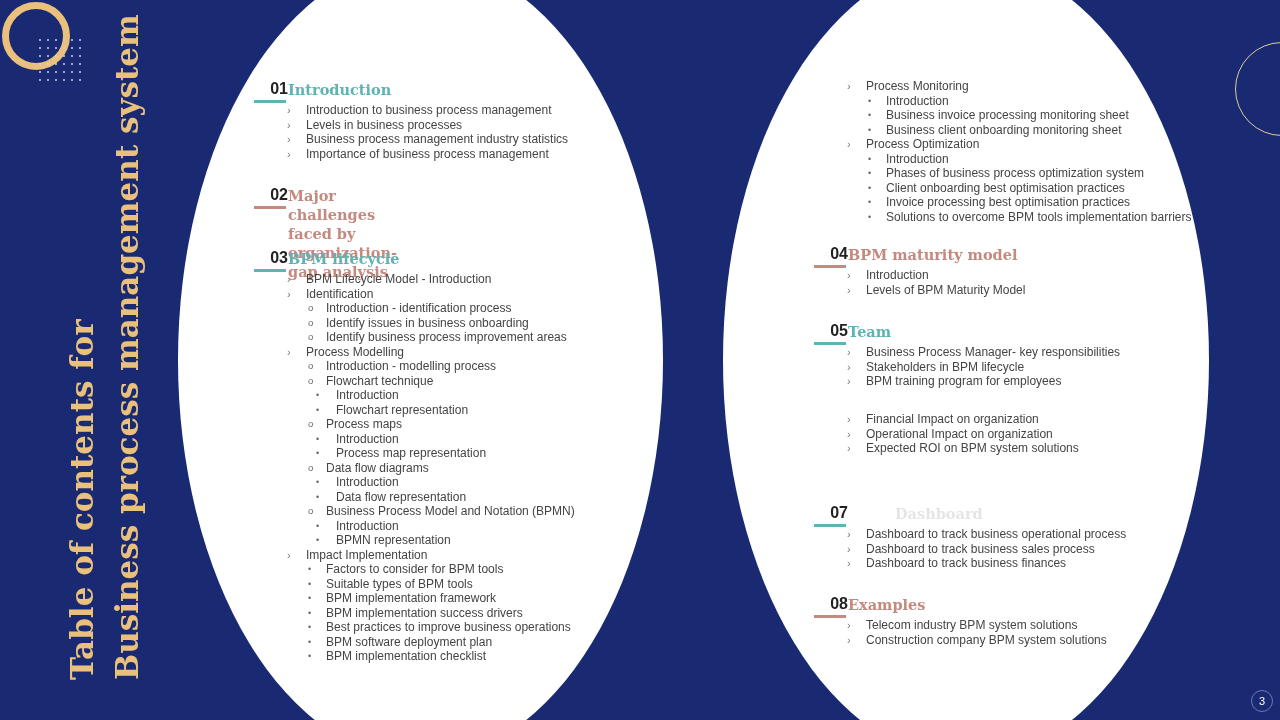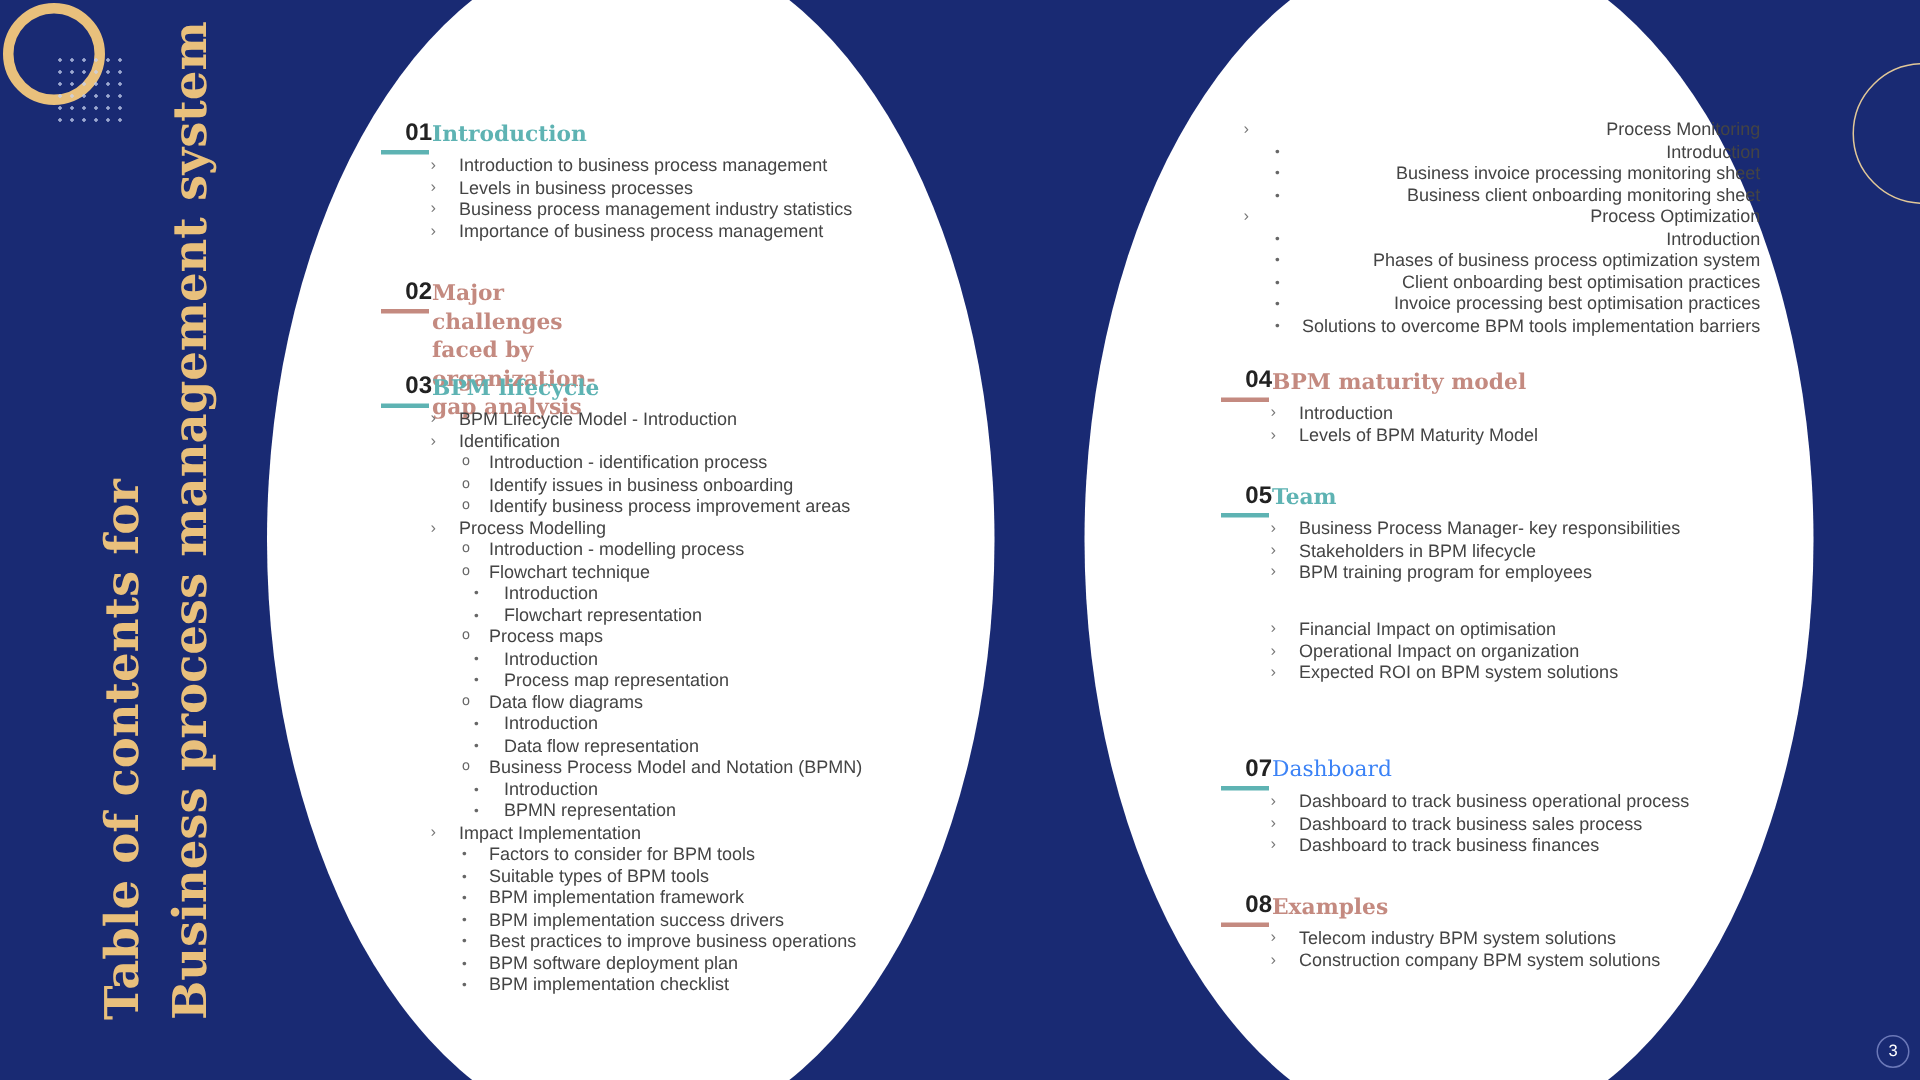--- a/index.html
+++ b/index.html
@@ -104,21 +104,21 @@
       <li class="l1">Impact Implementation</li>
       <li class="l2 b">Factors to consider for BPM tools</li>
       <li class="l2 b">Suitable types of BPM tools</li>
       <li class="l2 b">BPM implementation framework</li>
       <li class="l2 b">BPM implementation success drivers</li>
       <li class="l2 b">Best practices to improve business operations</li>
       <li class="l2 b">BPM software deployment plan</li>
       <li class="l2 b">BPM implementation checklist</li>
     </ul>
   </div>
-<div class="col" id="s3" style="left:796px; top:79px;text-align:right;">
+<div class="col" id="s3" style="left:814px; top:79px;">
     <ul style="margin-top:0px;">
       <li class="l1">Process Monitoring</li>
       <li class="l2 b">Introduction</li>
       <li class="l2 b">Business invoice processing monitoring sheet</li>
       <li class="l2 b">Business client onboarding monitoring sheet</li>
       <li class="l1">Process Optimization</li>
       <li class="l2 b">Introduction</li>
       <li class="l2 b">Phases of business process optimization system</li>
       <li class="l2 b">Client onboarding best optimisation practices</li>
       <li class="l2 b">Invoice processing best optimisation practices</li>
@@ -147,31 +147,31 @@
       </div>
     </div>
     <ul style="margin-top:0px;">
       <li class="l1">Business Process Manager- key responsibilities</li>
       <li class="l1">Stakeholders in BPM lifecycle</li>
       <li class="l1">BPM training program for employees</li>
     </ul>
   </div>
 <div class="col" id="s6" style="left:814px; top:412px;">
     <ul style="margin-top:0px;">
-      <li class="l1">Financial Impact on optimisation</li>
+      <li class="l1">Financial Impact on organization</li>
       <li class="l1">Operational Impact on organization</li>
       <li class="l1">Expected ROI on BPM system solutions</li>
     </ul>
   </div>
 <div class="col" id="s7" style="left:814px; top:503px;">
     <div class="sec-head" style="height:24px;">
       <span class="num">07</span>
       <span class="bar" style="background:#5eb3b3;"></span>
       <div class="sec-title-wrap">
-        <div class="sec-title" style="color:#3b82f6;font-weight:normal;">Dashboard</div>
+        <div class="sec-title" style="color:#e5e5e5;font-weight:bold;margin-left:47px;">Dashboard</div>
       </div>
     </div>
     <ul style="margin-top:0px;">
       <li class="l1">Dashboard to track business operational process</li>
       <li class="l1">Dashboard to track business sales process</li>
       <li class="l1">Dashboard to track business finances</li>
     </ul>
   </div>
 <div class="col" id="s8" style="left:814px; top:594px;">
     <div class="sec-head" style="height:24px;">

